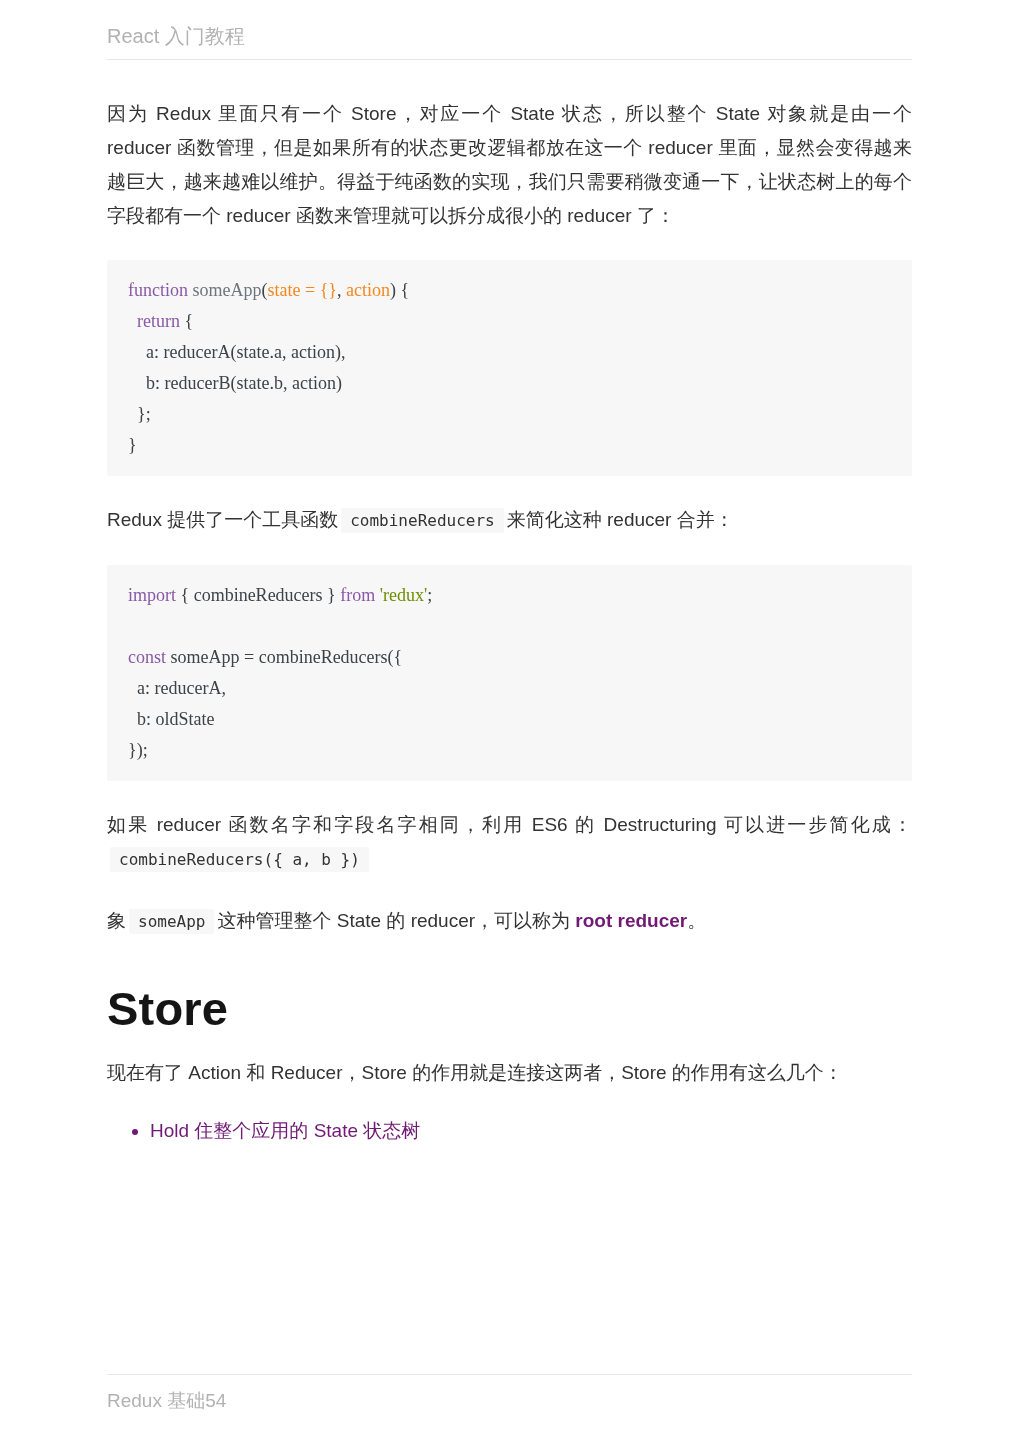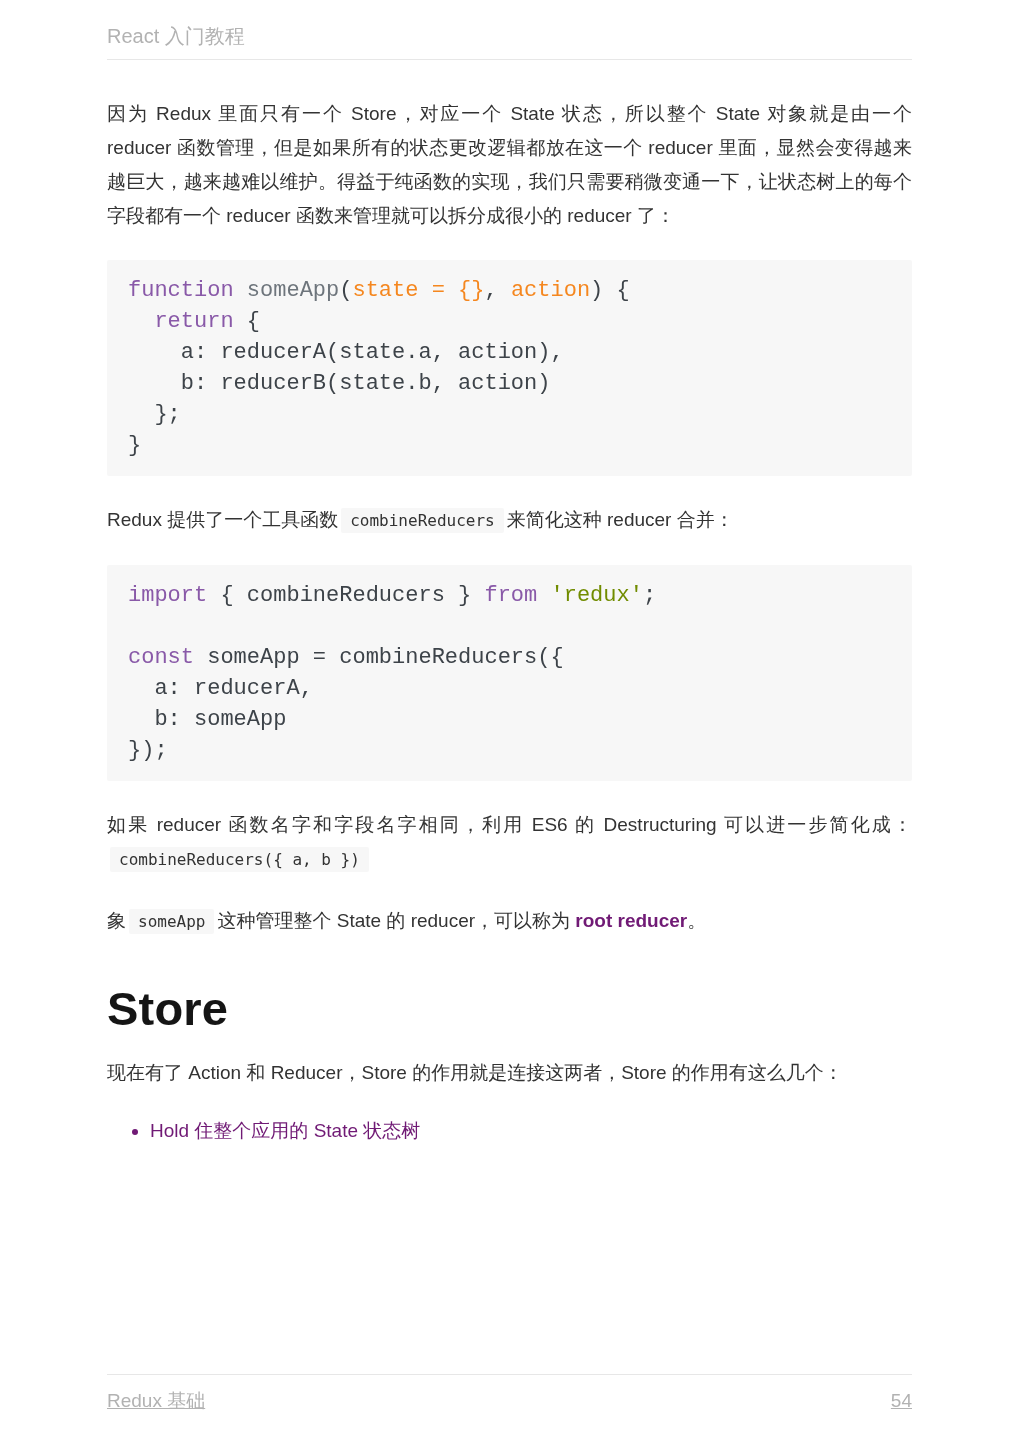--- a/index.html
+++ b/index.html
@@ -38,22 +38,22 @@
     margin:50px 0 0 0;
     font-size:47px;line-height:40px;
     font-weight:700;color:#151515;
     letter-spacing:0.2px;
   }
   
   pre.code-block{
     margin:27px 0 0 0;
     background:var(--code-bg,#f7f7f7);
     padding:15px 21px;
-    font-family:Liberation Mono, monospace;
-    font-size:22px;line-height:31px;
+    font-family:Liberation Serif, serif;
+    font-size:18px;line-height:31px;
     color:var(--code-default,#3d4349);
     white-space:pre;
     border-radius:2px;
     overflow:hidden;
   }
   .tok-kw{color:var(--code-keyword,#8959a8);}
   .tok-fn{color:var(--code-fn,#6e757c);}
   .tok-or{color:var(--code-orange,#f5871f);}
   .tok-st{color:var(--code-string,#718c00);}
   .tok-d{color:var(--code-default,#3d4349);}
@@ -79,22 +79,22 @@
     color:#701a75;
   }
   
   .page-footer{
     margin-top:auto;
     border-top:1px solid #e7e7e7;
     padding:13px 0 0 0;
     margin-bottom:26px;
   }
   .footer-row{
-    display:flex;justify-content:space-between;align-items:baseline;
-    font-size:19px;line-height:26px;color:#b2b2b2;text-decoration:underline;
+    display:flex;align-items:baseline;
+    font-size:19px;line-height:26px;color:#b2b2b2;
   }
 </style>
 </head>
 <body>
 
 <div class="page">
 
   <header class="page-header">
     <div class="book-title">React 入门教程</div>
   </header>
@@ -110,21 +110,21 @@
 <span class="tok-d">  };</span>
 <span class="tok-d">}</span></pre>
 
 
     <p><span>Redux 提供了一个工具函数</span><code class="inline-code">combineReducers</code><span>来简化这种 reducer 合并：</span></p>
 
     <pre class="code-block"><span class="tok-kw">import</span><span class="tok-d"> { combineReducers } </span><span class="tok-kw">from</span><span class="tok-d"> </span><span class="tok-st">'redux'</span><span class="tok-d">;</span>
 
 <span class="tok-kw">const</span><span class="tok-d"> someApp = combineReducers({</span>
 <span class="tok-d">  a: reducerA,</span>
-<span class="tok-d">  b: someApp</span>
+<span class="tok-d">  b: oldState</span>
 <span class="tok-d">});</span></pre>
 
     <p><span>如果 reducer 函数名字和字段名字相同，利用 ES6 的 Destructuring 可以进一步简化成：</span><code class="inline-code">combineReducers({ a, b })</code></p>
 
     <p><span>象</span><code class="inline-code">someApp</code><span>这种管理整个 State 的 reducer，可以称为 </span><strong class="bold-text">root reducer</strong><span>。</span></p>
 
     <h1>Store</h1>
 
     <p><span>现在有了 Action 和 Reducer，Store 的作用就是连接这两者，Store 的作用有这么几个：</span></p>
 

